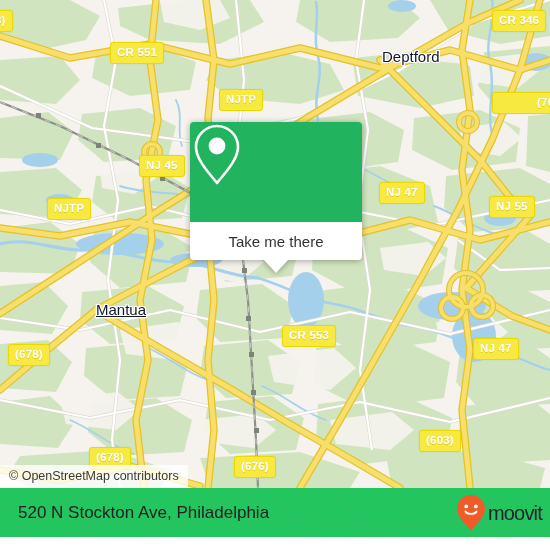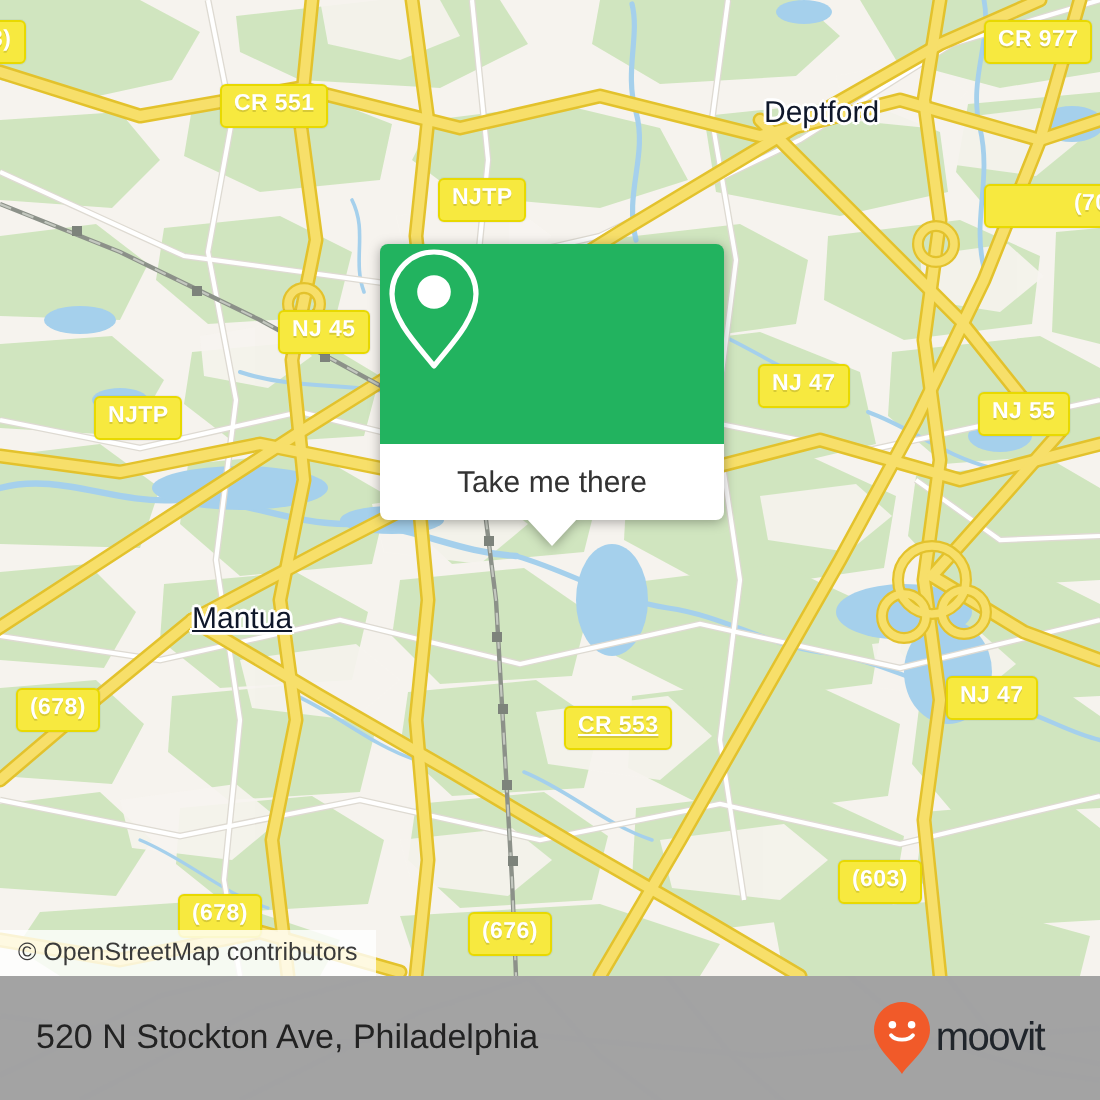--- a/index.html
+++ b/index.html
@@ -74,24 +74,24 @@
     position:absolute; left:0; bottom:0;
     background:rgba(255,255,255,.80);
     padding:4px 9px 5px 9px;
     font-size:12.5px;
     color:#3a3a3a;
     white-space:nowrap;
   }
 
   
   #footer {
-    position:absolute; left:0; top:488px; width:550px; height:62px;
-    background:#a3a3a3;
+    position:absolute; left:0; top:488px; width:550px; height:49px;
+    background:#22c55e;
     display:flex; align-items:center; justify-content:space-between;
-    padding:0 28px 0 18px;
+    padding:0 8px 0 18px;
     overflow:hidden;
   }
   #footer-watermark { position:absolute; left:0; top:0; opacity:.06; }
   #address {
     position:relative; z-index:2;
     font-size:17px; color:#222222; white-space:nowrap;
   }
   #brand { position:relative; z-index:2; display:flex; align-items:center; gap:2px; }
   #brand-text {
     font-size:20px; font-weight:normal; color:#20252b;
@@ -292,28 +292,28 @@
               <rect x="256" y="462" width="5" height="5"></rect>
           </g>
         </g>
 
       </g>
     </svg>
 
     <div id="shields">
         <div class="shield" style="left: -12px; top: 10px;">3)</div>
         <div class="shield" style="left: 110px; top: 42px;">CR 551</div>
-        <div class="shield" style="left: 492px; top: 10px;">CR 977</div>
+        <div class="shield" style="left: 492px; top: 10px;">CR 346</div>
         <div class="shield" style="left: 219px; top: 89px;">NJTP</div>
         <div class="shield" style="left: 492px; top: 92px; padding-left: 44px;">(706)</div>
         <div class="shield" style="left: 139px; top: 155px;">NJ 45</div>
         <div class="shield" style="left: 379px; top: 182px;">NJ 47</div>
         <div class="shield" style="left: 489px; top: 196px;">NJ 55</div>
         <div class="shield" style="left: 47px; top: 198px;">NJTP</div>
-        <div class="shield" style="left: 282px; top: 353px; text-decoration: underline;">CR 553</div>
+        <div class="shield" style="left: 282px; top: 325px;">CR 553</div>
         <div class="shield" style="left: 473px; top: 338px;">NJ 47</div>
         <div class="shield" style="left: 8px; top: 344px;">(678)</div>
         <div class="shield" style="left: 89px; top: 447px;">(678)</div>
         <div class="shield" style="left: 234px; top: 446px; margin-top: 10px;">(676)</div>
         <div class="shield" style="left: 419px; top: 430px;">(603)</div>
       </div>
     <div id="places">
         <div class="placelabel" style="left: 382px; top: 48px;">Deptford</div>
         <div class="placelabel" style="left: 96px; top: 301px; text-decoration: underline;">Mantua</div>
       </div>

